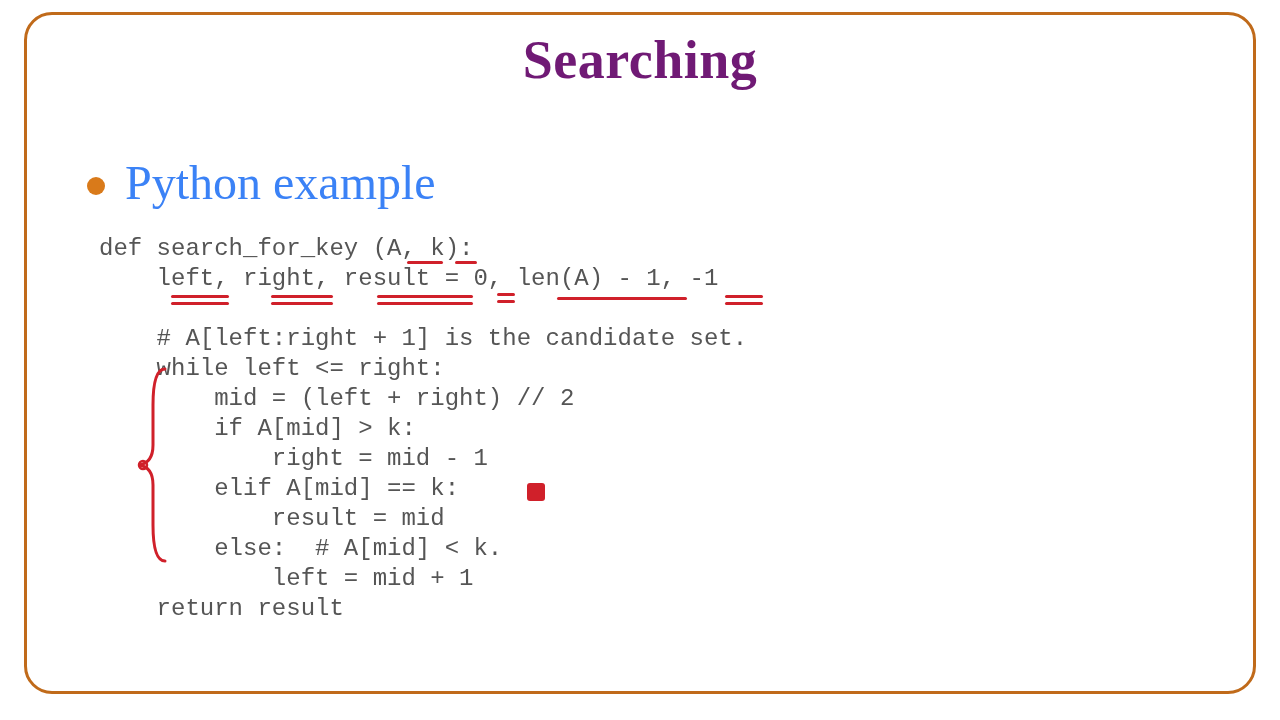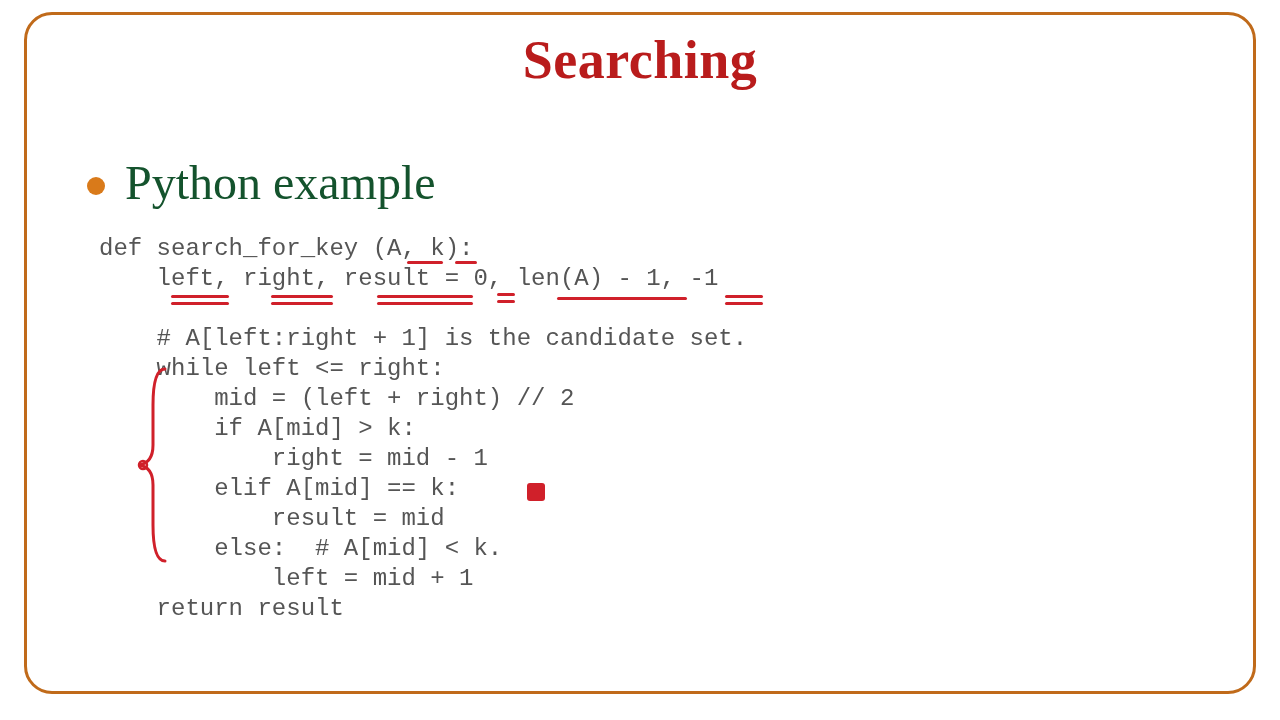--- a/index.html
+++ b/index.html
@@ -19,21 +19,21 @@
     height: 682px;
     border: 3px solid #c06a1a;
     border-radius: 28px;
     box-sizing: border-box;
     background: #fff;
   }
   .title {
     text-align: center;
     font-size: 54px;
     font-weight: bold;
-    color: #b91c1c;
+    color: #701a75;
     margin-top: 14px;
     letter-spacing: 0.5px;
   }
   .body {
     position: absolute;
     left: 60px;
     top: 140px;
     right: 60px;
   }
   .bullet-row {
@@ -44,21 +44,21 @@
     width: 18px;
     height: 18px;
     background: #d97a1a;
     border-radius: 50%;
     flex: 0 0 18px;
     margin-right: 20px;
     margin-top: 6px;
   }
   .bullet-text {
     font-size: 48px;
-    color: #14532d;
+    color: #3b82f6;
   }
   .code {
     font-family: "Courier New", Courier, monospace;
     font-size: 24px;
     color: #555;
     line-height: 1.25;
     white-space: pre;
     margin-left: 12px;
     margin-top: 24px;
   }

